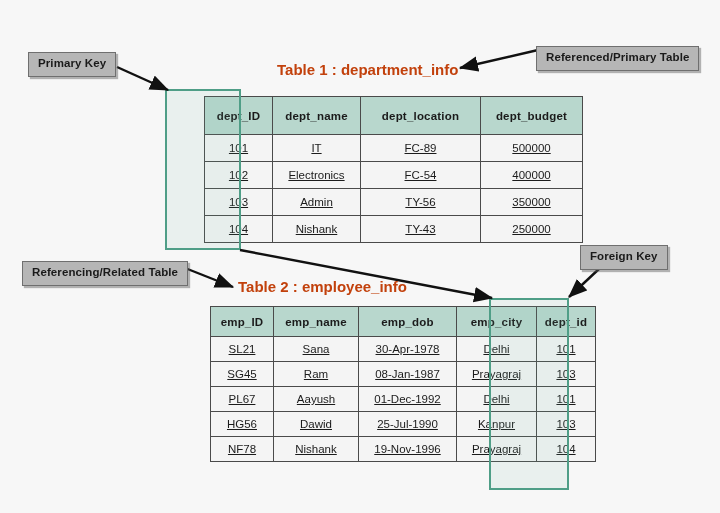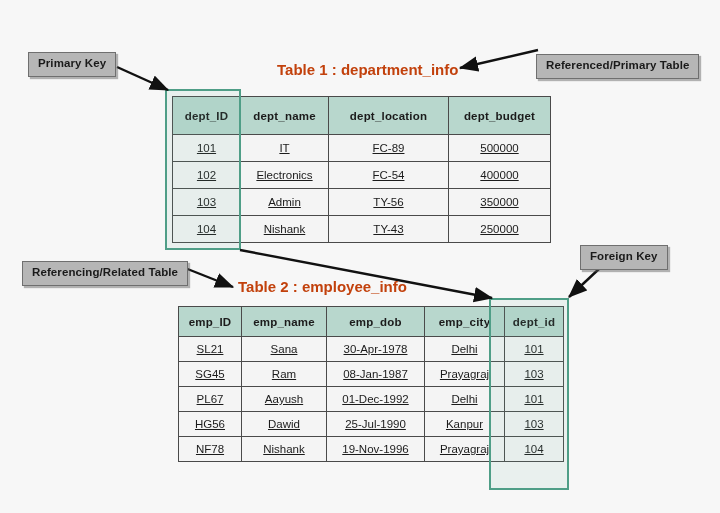--- a/index.html
+++ b/index.html
@@ -60,20 +60,21 @@
     z-index: 6;
   }
 
   
   .db-table {
     position: absolute;
     border-collapse: collapse;
     table-layout: fixed;
     background: #f4f4f4;
     z-index: 3;
+    margin-left: 32px;
   }
   .db-table th,
   .db-table td {
     border: 1.3px solid #4a4a4a;
     text-align: center;
     font-size: 11.5px;
     color: #1b1b1b;
     padding: 0;
     box-sizing: border-box;
     white-space: nowrap;
@@ -149,21 +150,21 @@
 
     <line x1="185" y1="258" x2="233" y2="277" stroke="#111111" stroke-width="2.4" marker-end="url(#arrowhead)"></line>
 
     <line x1="600" y1="258" x2="569" y2="287" stroke="#111111" stroke-width="2.4" marker-end="url(#arrowhead)"></line>
 
     <line x1="240" y1="240" x2="492" y2="288" stroke="#111111" stroke-width="2.4" marker-end="url(#arrowhead)"></line>
   </svg>
 
   <div class="callout" style="left:28px; top:42px;">Primary Key</div>
 
-  <div class="callout" style="left:536px; top:36px;margin-top:8px;">Referenced/Primary Table</div>
+  <div class="callout" style="left:536px; top:36px;">Referenced/Primary Table</div>
 
   <div class="callout" style="left:22px; top:251px;text-align:right;">Referencing/Related Table</div>
 
   <div class="callout" style="left:580px; top:235px;">Foreign Key</div>
 
   <div class="table-title" style="left:277px; top:51px;">Table 1 : department_info</div>
 
   <div class="table-title" style="left:238px; top:268px;">Table 2 : employee_info</div>
 
   <table class="db-table" id="table-department">

